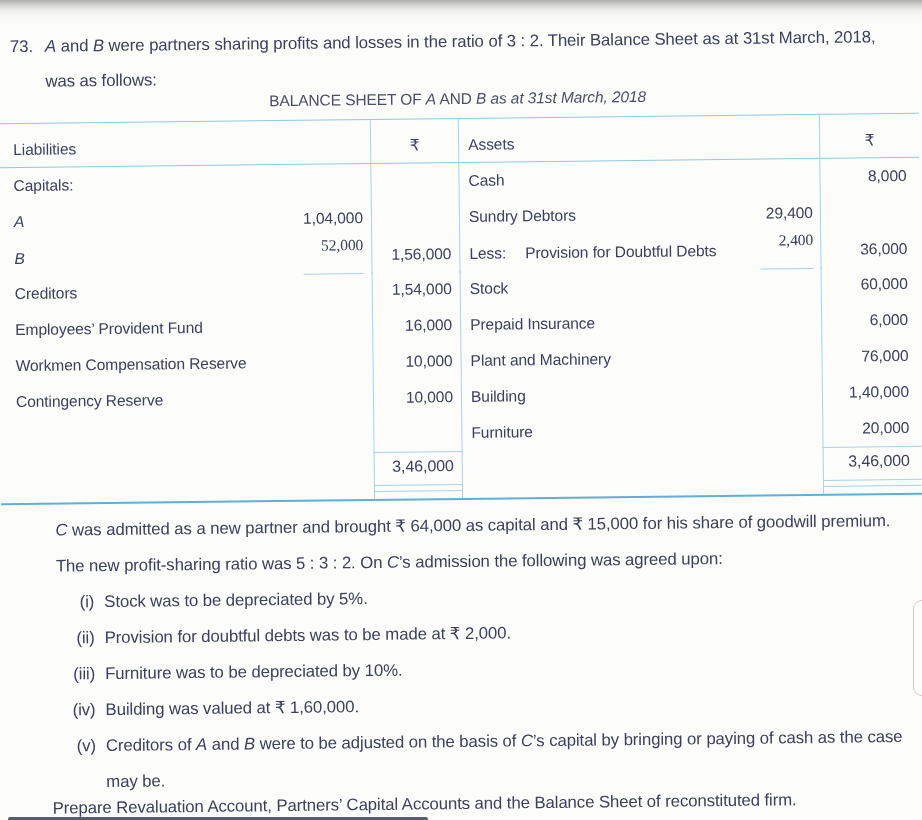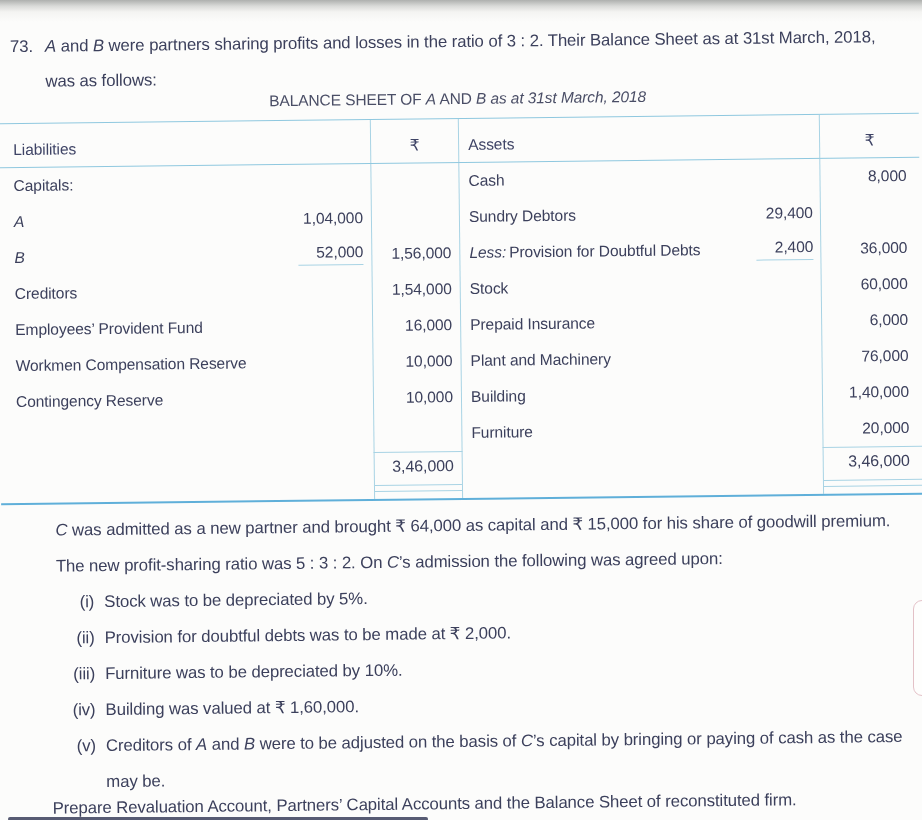--- a/index.html
+++ b/index.html
@@ -89,24 +89,25 @@
     content: "";
     position: absolute; left: 0; right: 0;
     border-top: 1.4px solid var(--line);
   }
   .tot::before { bottom: 13px; }
   .tot::after  { bottom: 7px;  }
 
   .uline {
     display: inline-block;
     border-bottom: 1.5px solid var(--line);
-    padding: 0 0 3px 18px;
+    padding: 0 0 19px 18px;
+    font-family: Liberation Serif, serif;
   }
   i.pname { font-style: italic; }
-  .less { font-style: italic; padding-right: 3px; }
+  .less { padding-right: 19px; }
 
   
   .admission {
     position: absolute;
     top: 508px; left: 54px;
     width: 862px;
     font-size: 16.8px;
     line-height: 36px;
   }
   .conds { position: absolute; top: 580px; left: 0; width: 922px; }

